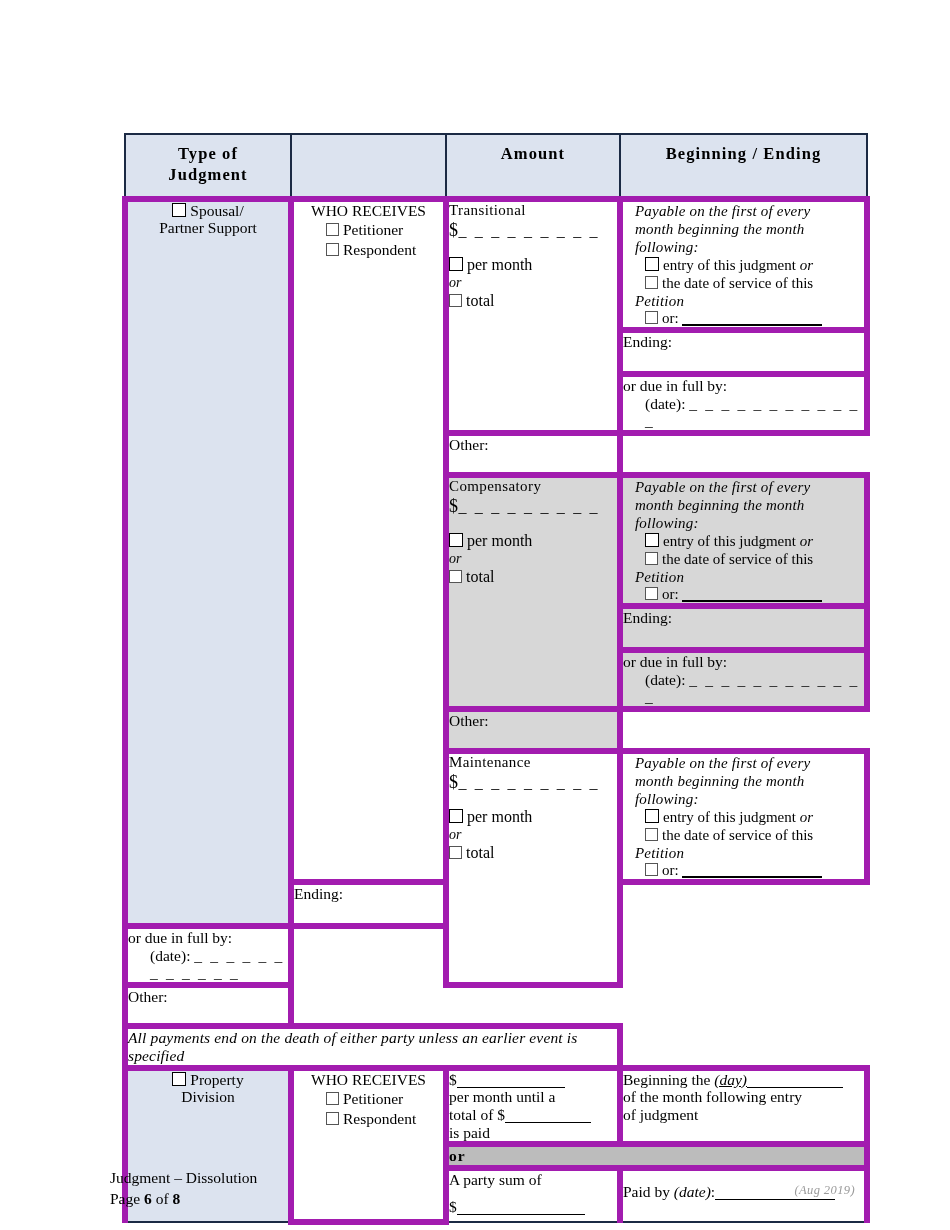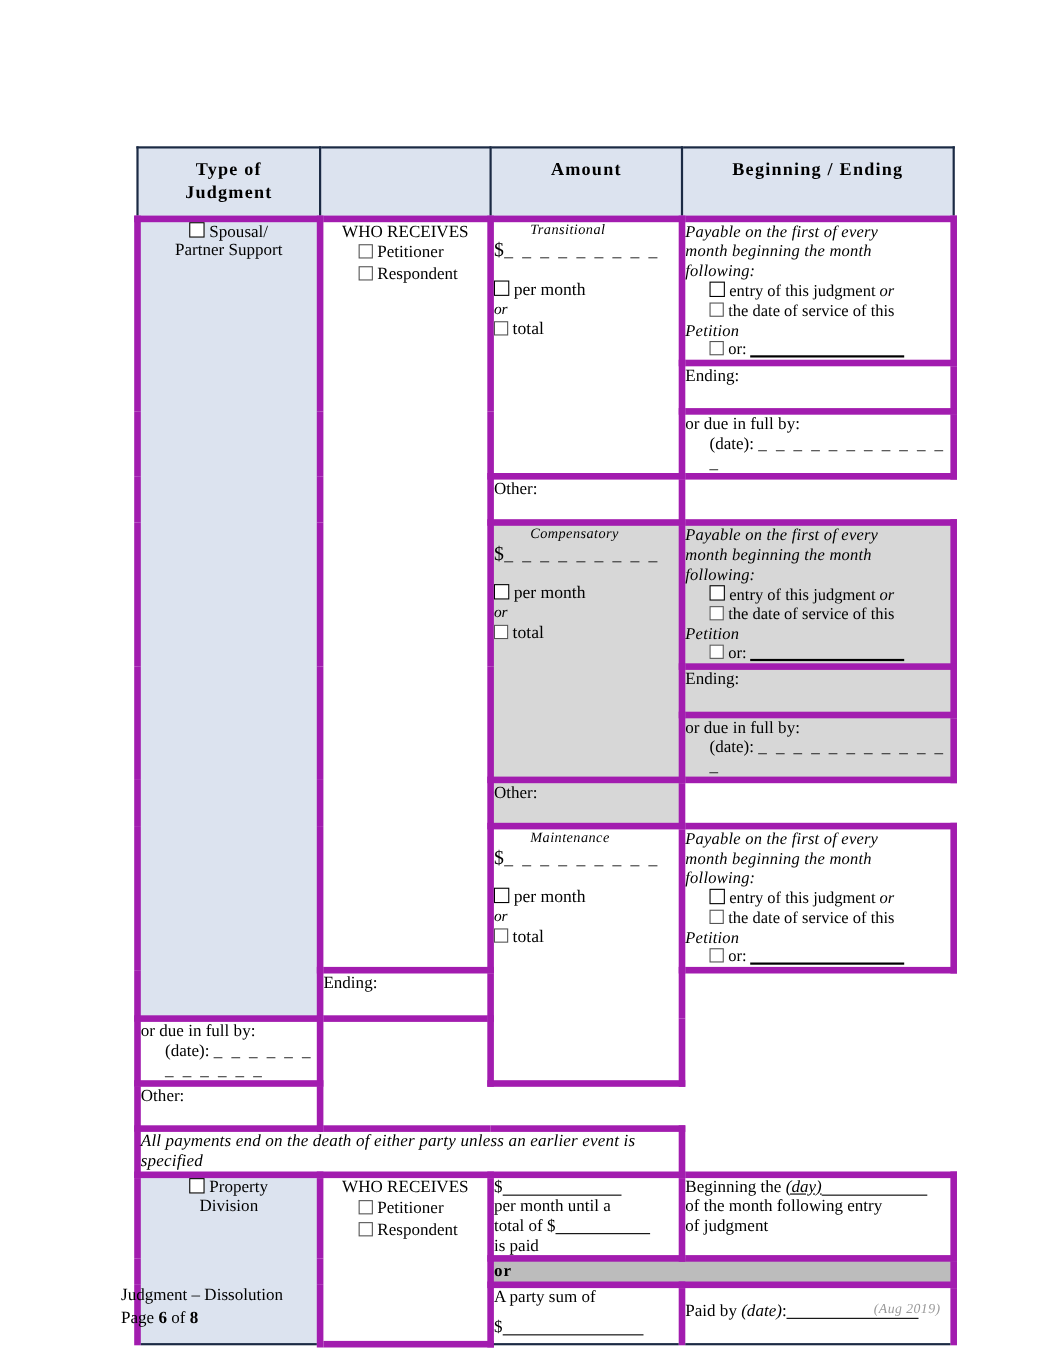--- a/index.html
+++ b/index.html
@@ -76,29 +76,29 @@
     width:11px;height:11px;
     border:1px solid #555;
     background:#fff;
     vertical-align:-1px;
     margin-right:4px;
   }
   .cb.hv{border:1.6px solid #000;width:12px;height:12px;}
 
   
   .amt{padding:11px 8px 10px 10px;}
-  .amt .lbl{font-style:italic;font-size:13px;letter-spacing:.4px;margin-bottom:1px;margin-left:33px;}
+  .amt .lbl{font-size:15px;letter-spacing:.4px;margin-bottom:1px;}
   .amt .dol{font-size:18px;letter-spacing:.4px;margin:0 0 16px 0;}
   .amt .dash{letter-spacing:2.2px;font-size:16px;}
   .amt .row{font-size:16px;margin-top:1px;}
   .amt .orit{font-style:italic;font-size:14px;margin:1px 0 1px 0;}
 
   
   .be{padding:7px 6px 4px 8px;}
-  .be .it{font-style:italic;font-size:15px;line-height:1.2;letter-spacing:.2px;}
+  .be .it{font-style:italic;font-size:15px;line-height:1.2;letter-spacing:.2px;padding-left:12px;}
   .be .ck{margin-left:22px;font-size:15px;font-style:normal;line-height:1.22;white-space:nowrap;}
   .be .ck .i{font-style:italic;}
   .be .orline{margin-left:22px;font-size:15px;}
   .be .sol{
     display:inline-block;
     border-bottom:2px solid #000;
     width:140px;
     vertical-align:-3px;
     margin-left:3px;
   }

